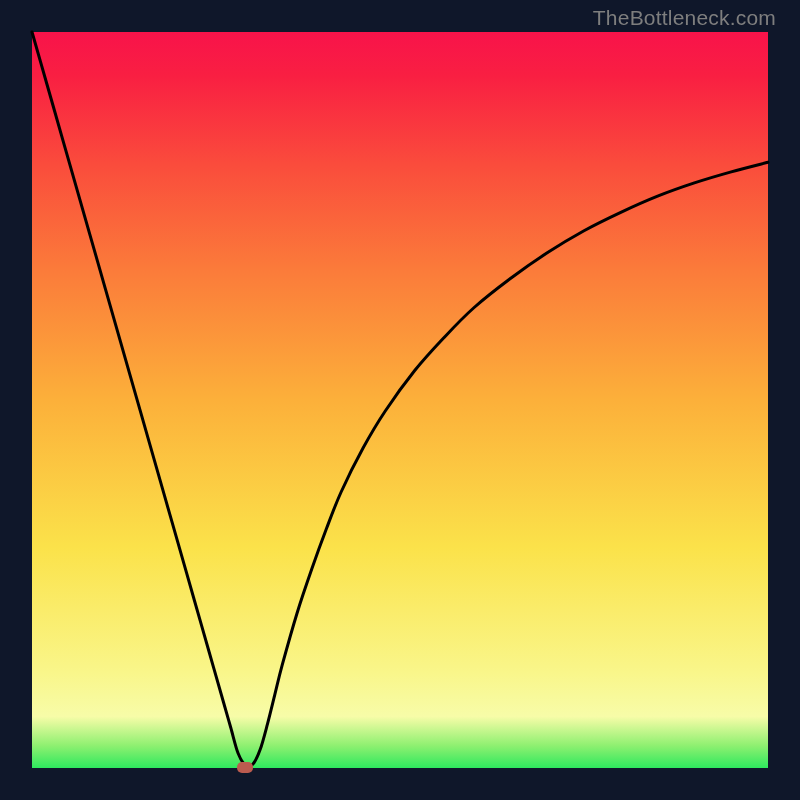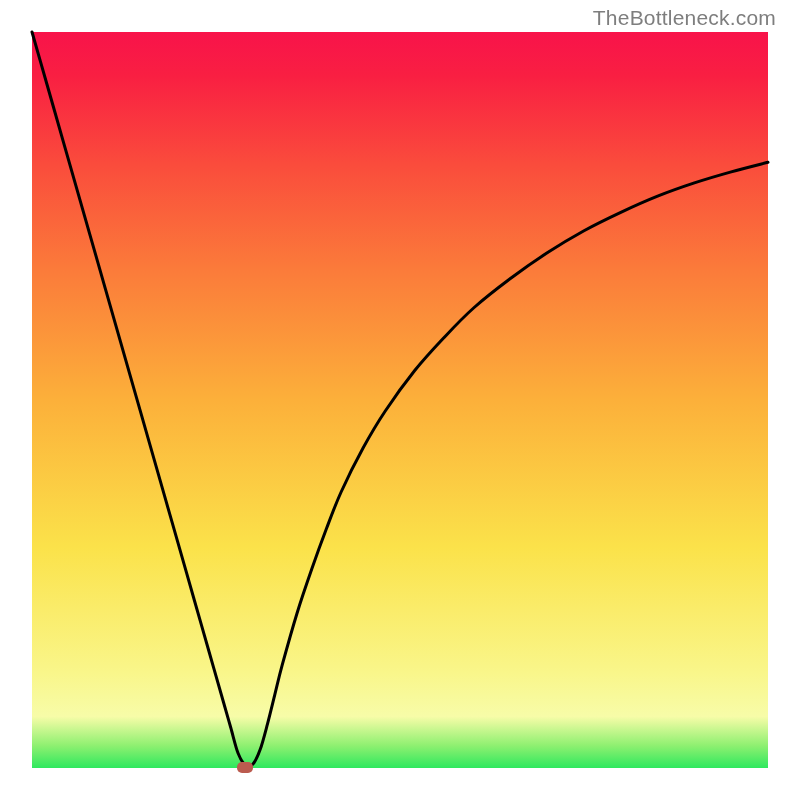--- a/index.html
+++ b/index.html
@@ -10,21 +10,21 @@
     background: #000;
     overflow: hidden;
     font-family: Arial, Helvetica, sans-serif;
   }
   .frame {
     position: absolute;
     top: 0;
     left: 0;
     width: 800px;
     height: 800px;
-    background: #ffffff;
+    background: #0f172a;
   }
   .plot-area {
     position: absolute;
     top: 32px;
     left: 32px;
     width: 736px;
     height: 736px;
     background: linear-gradient(to top,
       #2ee85e 0%,
       #8df070 3%,

